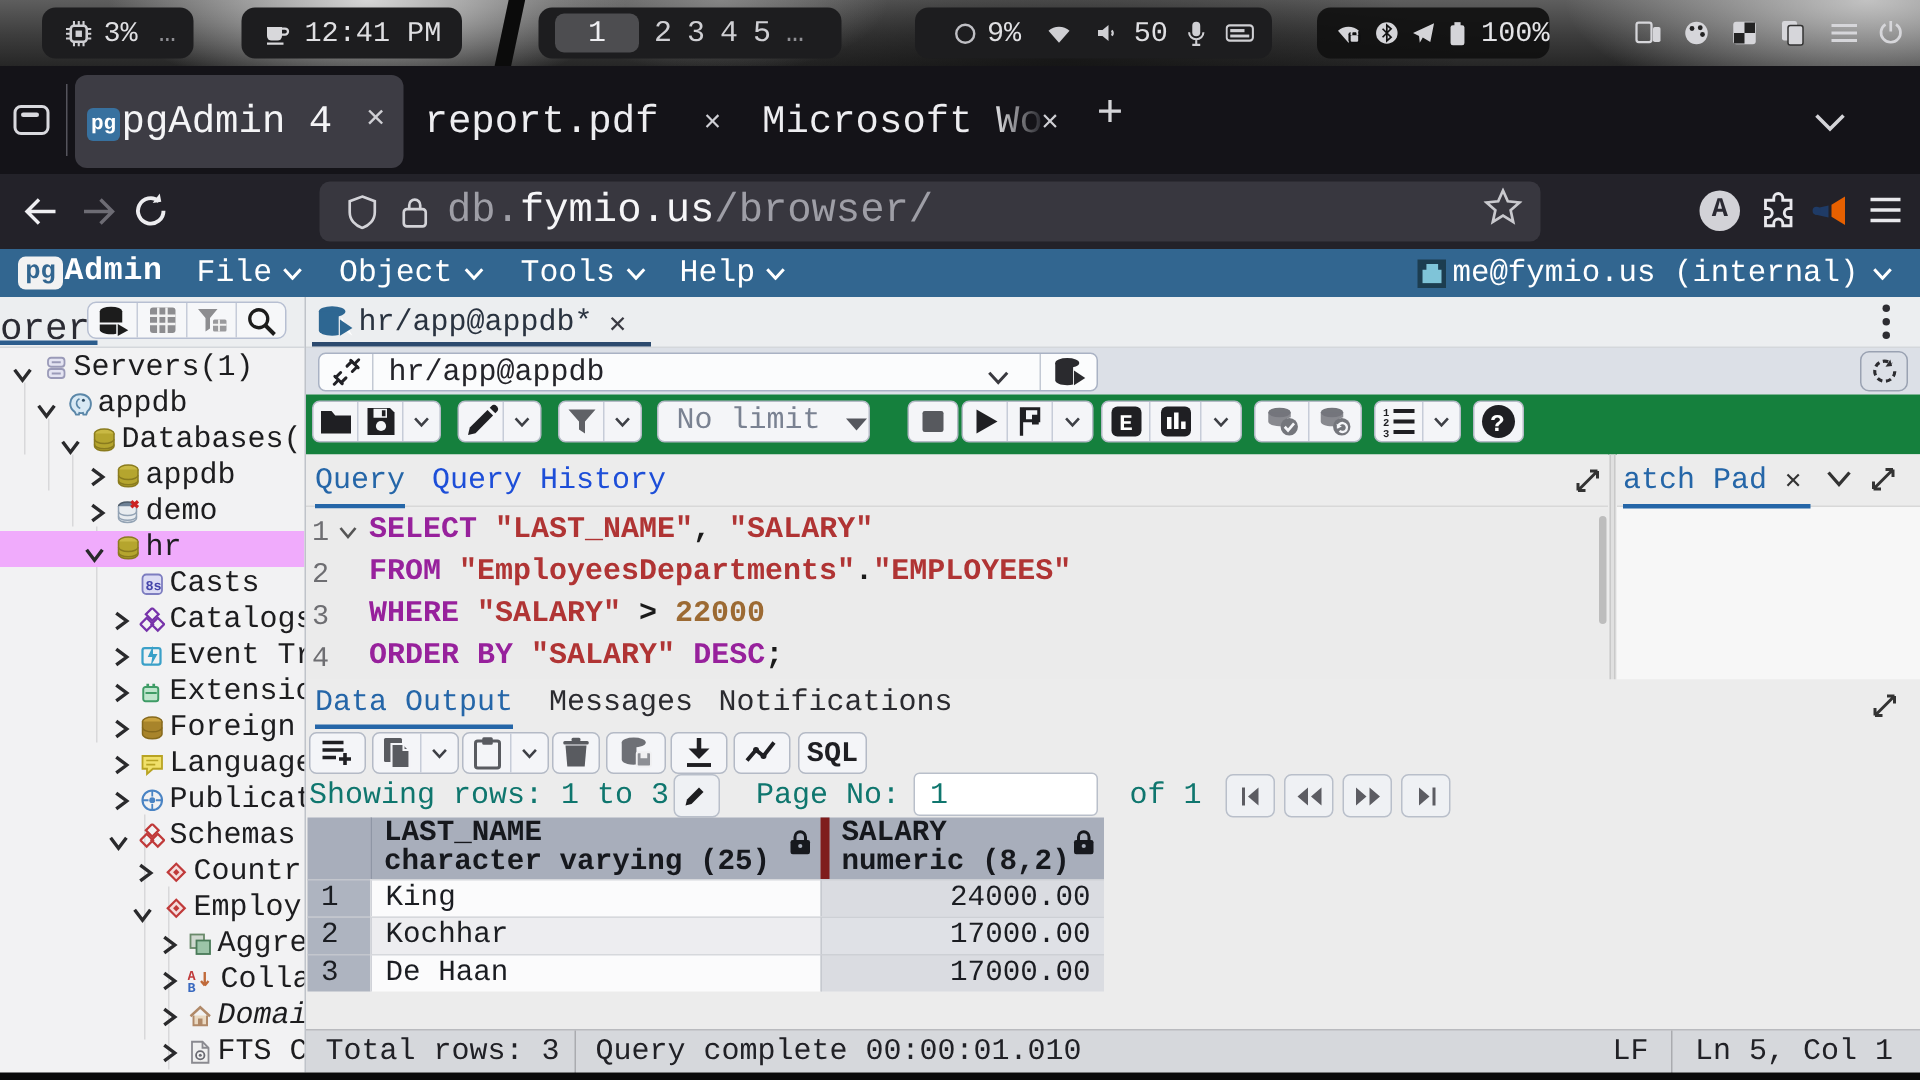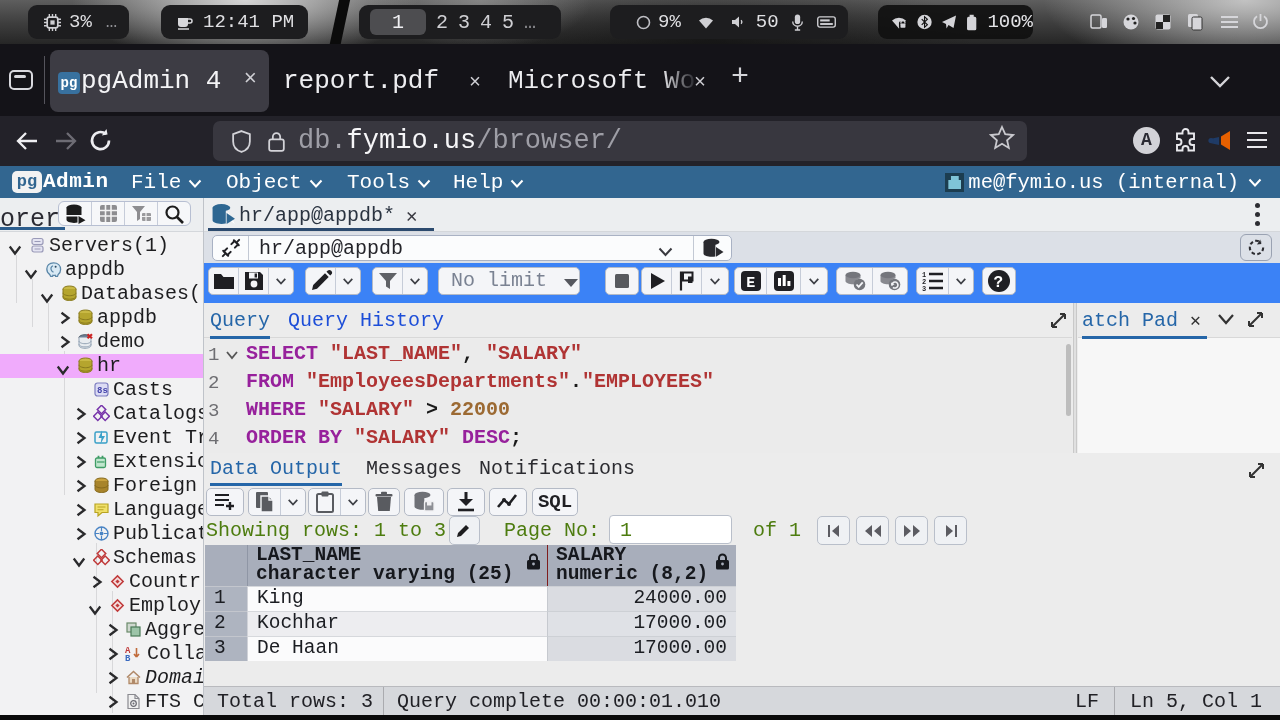--- a/index.html
+++ b/index.html
@@ -85,21 +85,21 @@
   #dots i { width:5px; height:5px; border-radius:50%; background:#2d2d32; }
   #connrow { position:absolute; top:34px; left:0; width:1076px; height:31px; background:#dce0e7; }
   #connbox { position:absolute; left:8px; top:3px; width:520px; height:26px; background:#fbfcfd; border:1px solid #a9b2c4; border-radius:5px; display:flex; align-items:center;}
   #connbox .plug { width:36px; height:100%; border-right:1px solid #c3c9d4; display:flex; align-items:center; justify-content:center;}
   #connbox .ctext { font-size:20px; color:#24242a; margin-left:10px; }
   #connbox .cchev { position:absolute; right:58px; top:8px; }
   #connbox .dbi { position:absolute; right:0px; width:38px; height:100%; border-left:1px solid #c3c9d4; display:flex; align-items:center; justify-content:center; }
   #resetbtn { position:absolute; right:8px; top:2px; width:32px; height:27px; border:1px solid #9aa2b2; border-radius:6px; display:flex; align-items:center; justify-content:center; }
 
   
-  #toolbar { position:absolute; top:65px; left:0; width:1076px; height:40px; background:#3b82f6; }
+  #toolbar { position:absolute; top:65px; left:0; width:1076px; height:40px; background:#15803d; }
   .tbgroup { position:absolute; top:4px; height:28px; background:#f4f5f8; border:1px solid #b4bac6; border-radius:5px; display:flex; }
   .tbcell { height:100%; display:flex; align-items:center; justify-content:center; border-right:1px solid #c6ccd8; }
   .tbcell:last-child { border-right:none; }
   .dchev { width:12px; height:12px; }
 
   
   #editor-sec { position:absolute; top:105px; left:0; width:1076px; height:150px; }
   #edittabs { position:absolute; top:0; left:0; width:868px; height:35px; background:#ececec; border-bottom:1px solid #d8d8d8;}
   .etab { position:absolute; top:6px; font-size:20px; }
   #editor { position:absolute; top:36px; left:0; width:868px; height:114px; background:#ebebeb; }
@@ -107,21 +107,21 @@
   .cl { position:absolute; left:42px; font-size:20px; font-weight:bold; white-space:pre; color:#1a1a1a; }
   .kw { color:#97219c; } .str { color:#b03434; } .num { color:#9c6a33; }
   #esplit { position:absolute; top:0; left:869px; width:4px; height:150px; background:#e0e0e0; border-left:1px solid #c9c9c9; border-right:1px solid #c9c9c9;}
   #scratch { position:absolute; top:0; left:874px; width:202px; height:150px; background:#f7f7f7; }
   #scratchhead { position:absolute; top:0; left:0; width:202px; height:35px; background:#ececec; border-bottom:1px solid #d8d8d8;}
 
   
   #data-sec { position:absolute; top:255px; left:0; width:1076px; height:260px; background:#ececec; }
   #dtabs { position:absolute; top:2px; left:0; width:1076px; height:29px; }
   #dtoolbar { position:absolute; top:31px; left:0; width:1076px; height:31px; }
-  #pagerow { position:absolute; top:62px; left:0; width:1076px; height:32px; font-size:20px; color:#4d7c0f; }
+  #pagerow { position:absolute; top:62px; left:0; width:1076px; height:32px; font-size:20px; color:#0f766e; }
   .pbtn { position:absolute; top:1px; height:29px; border:1px solid #b9bfca; border-radius:5px; background:#eff1f4; }
   #grid { position:absolute; top:92px; left:1px; width:531px; height:116px; font-size:19.5px; }
   .hcell { background:#a8aebb; color:#16181d; font-weight:bold; }
   #statusbar { position:absolute; top:233px; left:0; width:1076px; height:29px; background:#d6d8dc; border-top:1px solid #b9babe; font-size:20px; color:#212126; }
   #blackstrip { position:absolute; top:715px; left:0; width:1280px; height:5px; background:#0a0a0a; }
 </style></head>
 <body>
 <div id="screen">
 
   <div id="topbar">
@@ -907,21 +907,21 @@
       <div id="grid">
 <div class="abs hcell" style="left:0; top:0; width:42px; height:41px;"></div>
 <div class="abs hcell" style="left:42px; top:0; width:300px; height:41px; border-left:1px solid #8f96a5;">
   <div style="margin:1px 0 0 8px; line-height:19px;">LAST_NAME<br><span style="font-weight:bold;">character varying (25)</span></div>
             <svg style="position:absolute; right:6px; top:8px;" width="15" height="17" viewBox="0 0 15 17">
               <rect x="1" y="7" width="13" height="9.5" rx="1.5" fill="#17191e"></rect>
               <path d="M4 7V5a3.5 3.5 0 0 1 7 0v2" fill="none" stroke="#17191e" stroke-width="2"></path>
               <circle cx="7.5" cy="11" r="1.4" fill="#a8aebb"></circle>
             </svg>
 </div>
-<div class="abs hcell" style="left:342px; top:0; width:189px; height:41px; border-left:1px solid #7f1d1d;">
+<div class="abs hcell" style="left:342px; top:0; width:189px; height:41px; border-left:6px solid #7f1d1d;">
   <div style="margin:1px 0 0 8px; line-height:19px;">SALARY<br><span style="font-weight:bold;">numeric (8,2)</span></div>
             <svg style="position:absolute; right:6px; top:8px;" width="15" height="17" viewBox="0 0 15 17">
               <rect x="1" y="7" width="13" height="9.5" rx="1.5" fill="#17191e"></rect>
               <path d="M4 7V5a3.5 3.5 0 0 1 7 0v2" fill="none" stroke="#17191e" stroke-width="2"></path>
               <circle cx="7.5" cy="11" r="1.4" fill="#a8aebb"></circle>
             </svg>
 </div>
 <div class="abs" style="left:0; top:41px; width:42px; height:25px; background:#aeb4c0; border-top:1px solid #c3c6cd; color:#1b1d22; padding:0 0 0 9px;">1</div>
           <div class="abs" style="left:42px; top:41px; width:300px; height:25px; background:#fbfbfc; border-top:1px solid #d6d8dc; border-left:1px solid #d0d2d8; color:#1b1d22; padding:0 0 0 9px;">King</div>
           <div class="abs" style="left:342px; top:41px; width:189px; height:25px; background:#dadce1; border-top:1px solid #cdd0d5; border-left:1px solid #c6c9cf; color:#1b1d22; text-align:right; padding:0 9px 0 0;">24000.00</div>

